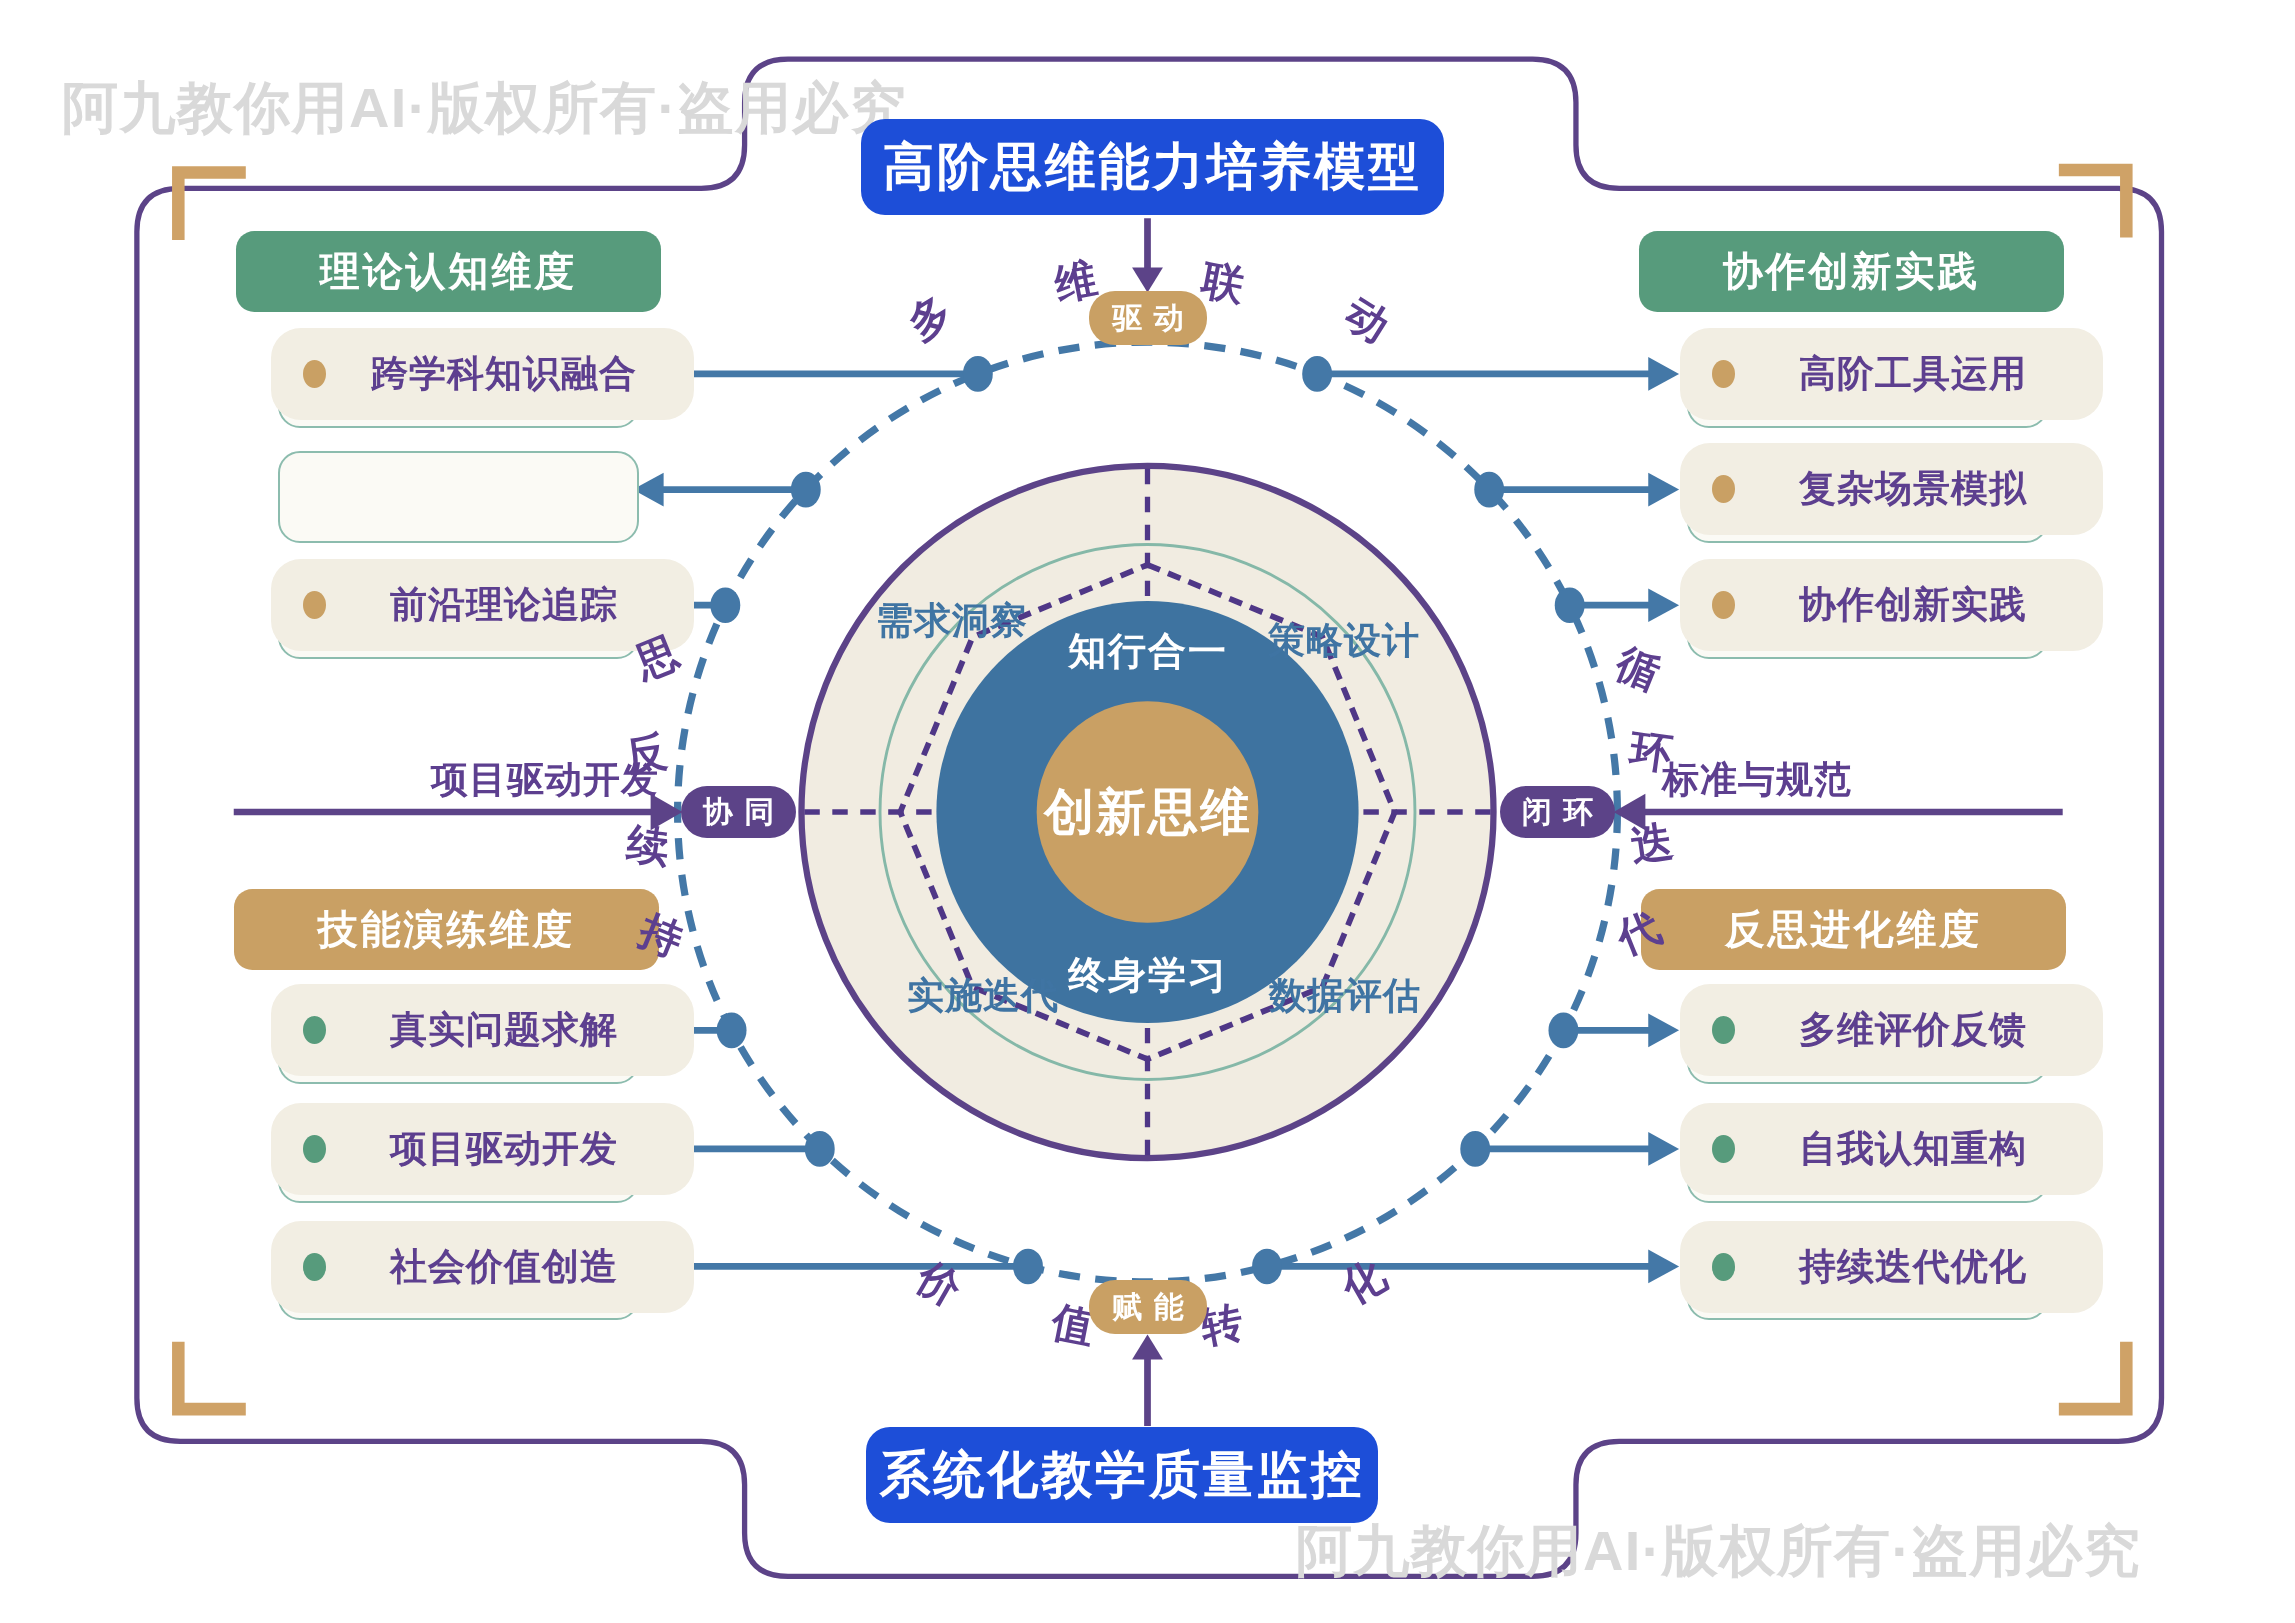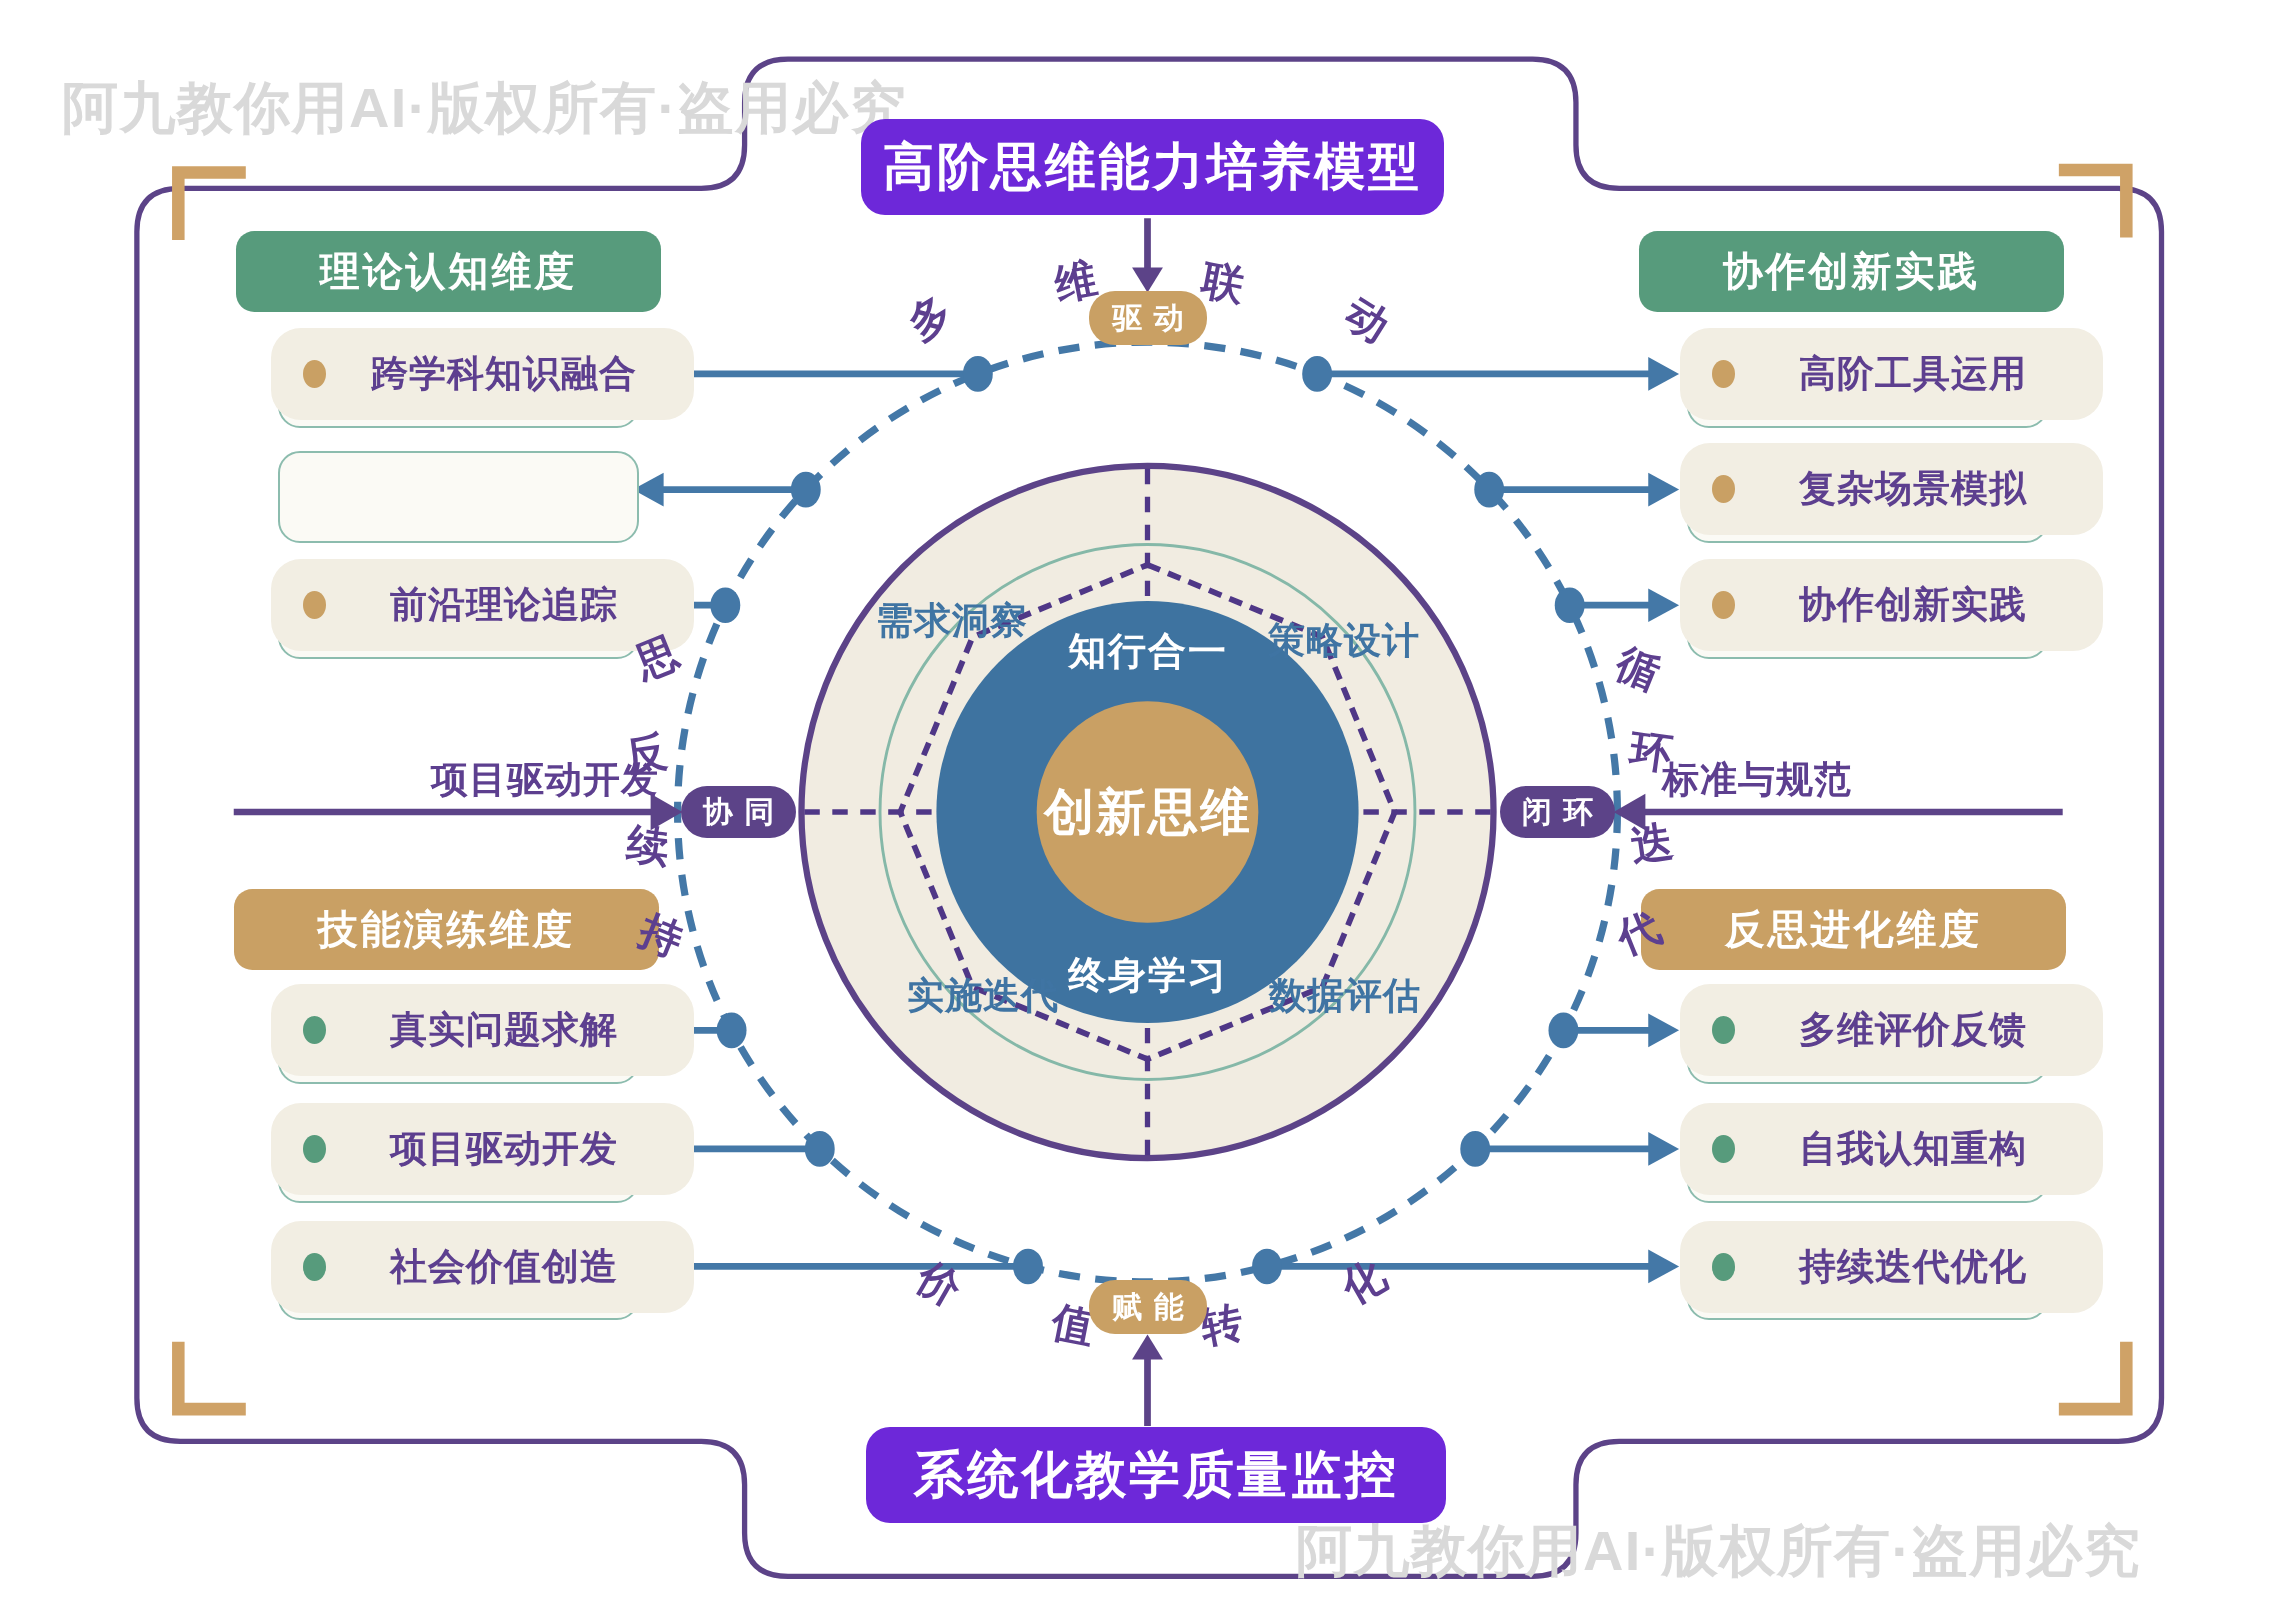--- a/index.html
+++ b/index.html
@@ -6,21 +6,21 @@
   .stage{
     position:relative;width:2295px;height:1624px;background:#ffffff;overflow:hidden;
     font-family:"Liberation Sans","DejaVu Sans",sans-serif;
   }
   .stage svg{position:absolute;left:0;top:0;}
   .watermark{
     position:absolute;color:#d9d9d9;font-size:56px;font-weight:700;
     white-space:nowrap;letter-spacing:1.4px;z-index:1;
   }
   .banner{
-    position:absolute;background:#6d28d9;border-radius:24px;color:#ffffff;
+    position:absolute;background:#1d4ed8;border-radius:24px;color:#ffffff;
     display:flex;align-items:center;justify-content:center;
     font-size:51px;font-weight:700;letter-spacing:2.9px;z-index:3;white-space:nowrap;
   }
   .hdr{
     position:absolute;width:425px;height:81px;border-radius:18.3px;color:#ffffff;
     display:flex;align-items:center;justify-content:center;
     font-size:40px;font-weight:700;letter-spacing:2.9px;z-index:3;white-space:nowrap;
   }
   .hdr-green{background:#579b7c;}
   .hdr-tan{background:#c9a064;}
@@ -174,21 +174,21 @@
     <line x1="1669" y1="1684" x2="3093" y2="1684" stroke="#4f3787" stroke-width="11" stroke-dasharray="32 26"></line>
     <polygon points="2381,1171 2744,1321 2894,1684 2744,2047 2381,2197 2018,2047 1868,1684 2018,1321" fill="none" stroke="#4f3787" stroke-width="12" stroke-dasharray="28 18"></polygon>
     <circle cx="2381" cy="1684" r="438" fill="#3e73a0"></circle>
     <circle cx="2381" cy="1684" r="230" fill="#c9a064"></circle>
   </svg>
 
   <div class="watermark" style="left:62px;top:71px;">阿九教你用AI·版权所有·盗用必究</div>
   <div class="watermark" style="left:1296px;top:1514px;">阿九教你用AI·版权所有·盗用必究</div>
 
   <div class="banner" style="left:861px;top:119px;width:583px;height:96px;">高阶思维能力培养模型</div>
-  <div class="banner" style="left:866px;top:1427px;width:580px;height:96px;">系统化教学质量监控</div>
+  <div class="banner" style="left:866px;top:1427px;width:512px;height:96px;">系统化教学质量监控</div>
 
   <div class="hdr hdr-green" style="left:236px;top:231px;">理论认知维度</div>
   <div class="hdr hdr-green" style="left:1639px;top:231px;">协作创新实践</div>
   <div class="hdr hdr-tan" style="left:234px;top:889px;">技能演练维度</div>
   <div class="hdr hdr-tan" style="left:1641px;top:889px;">反思进化维度</div>
 
   <div class="item-sh" style="left:278px;top:336px;"></div>
   <div class="item" style="left:271px;top:328px;">
     <span class="bullet b-tan"></span>
     <span class="item-label">跨学科知识融合</span>

